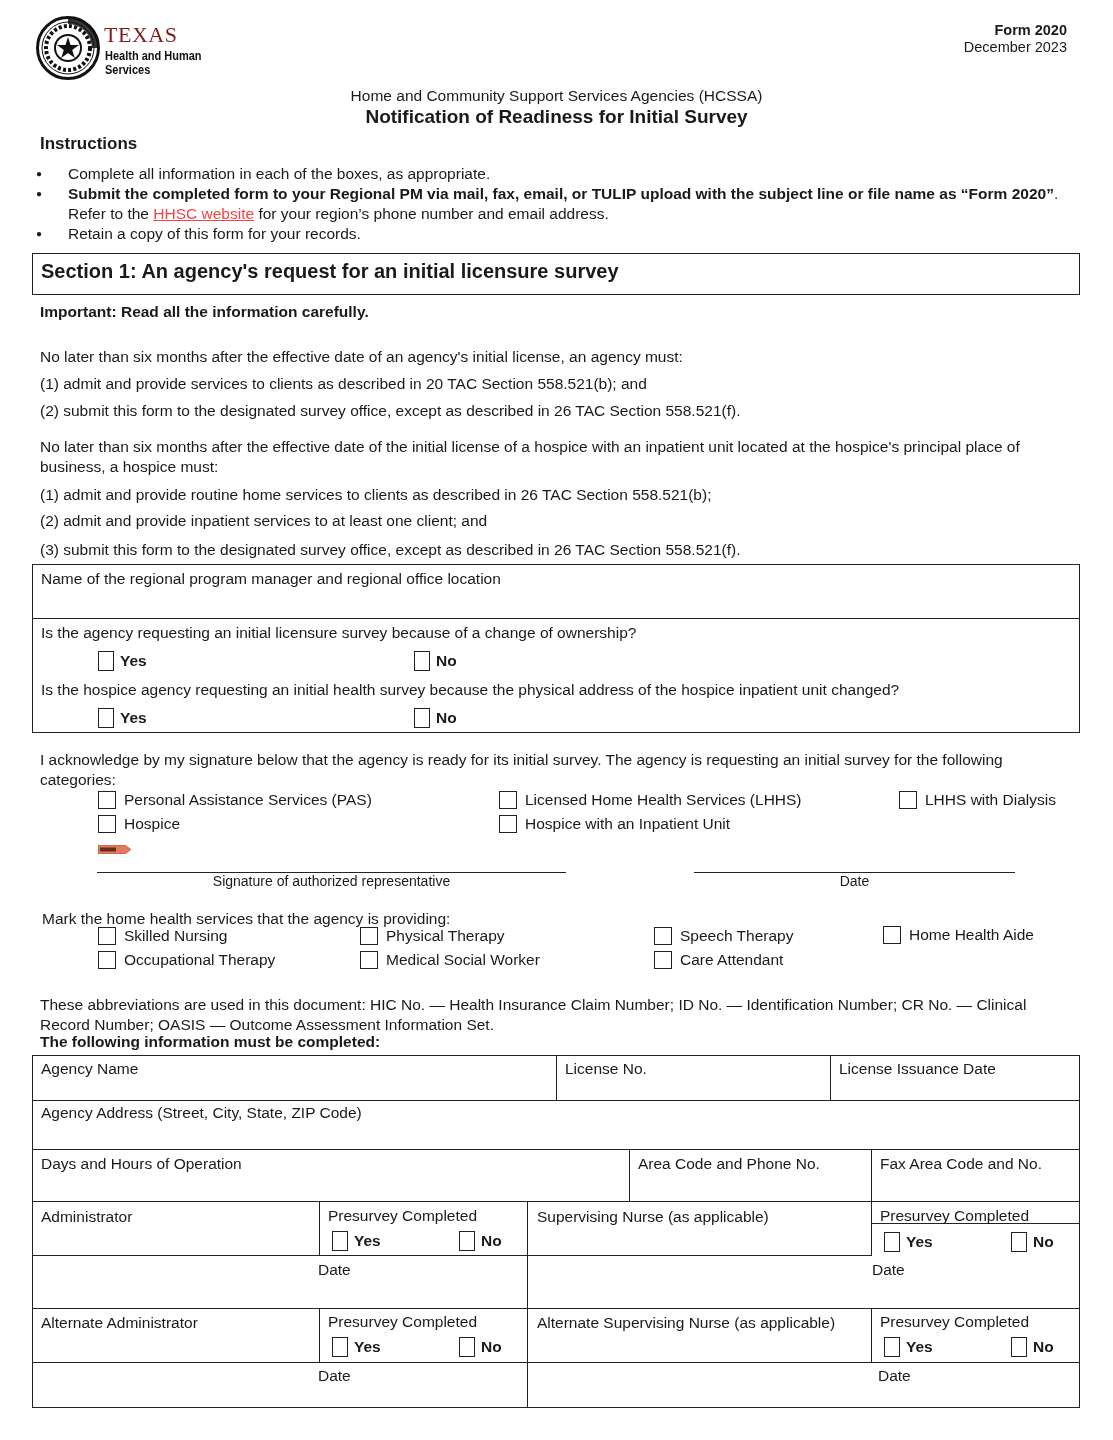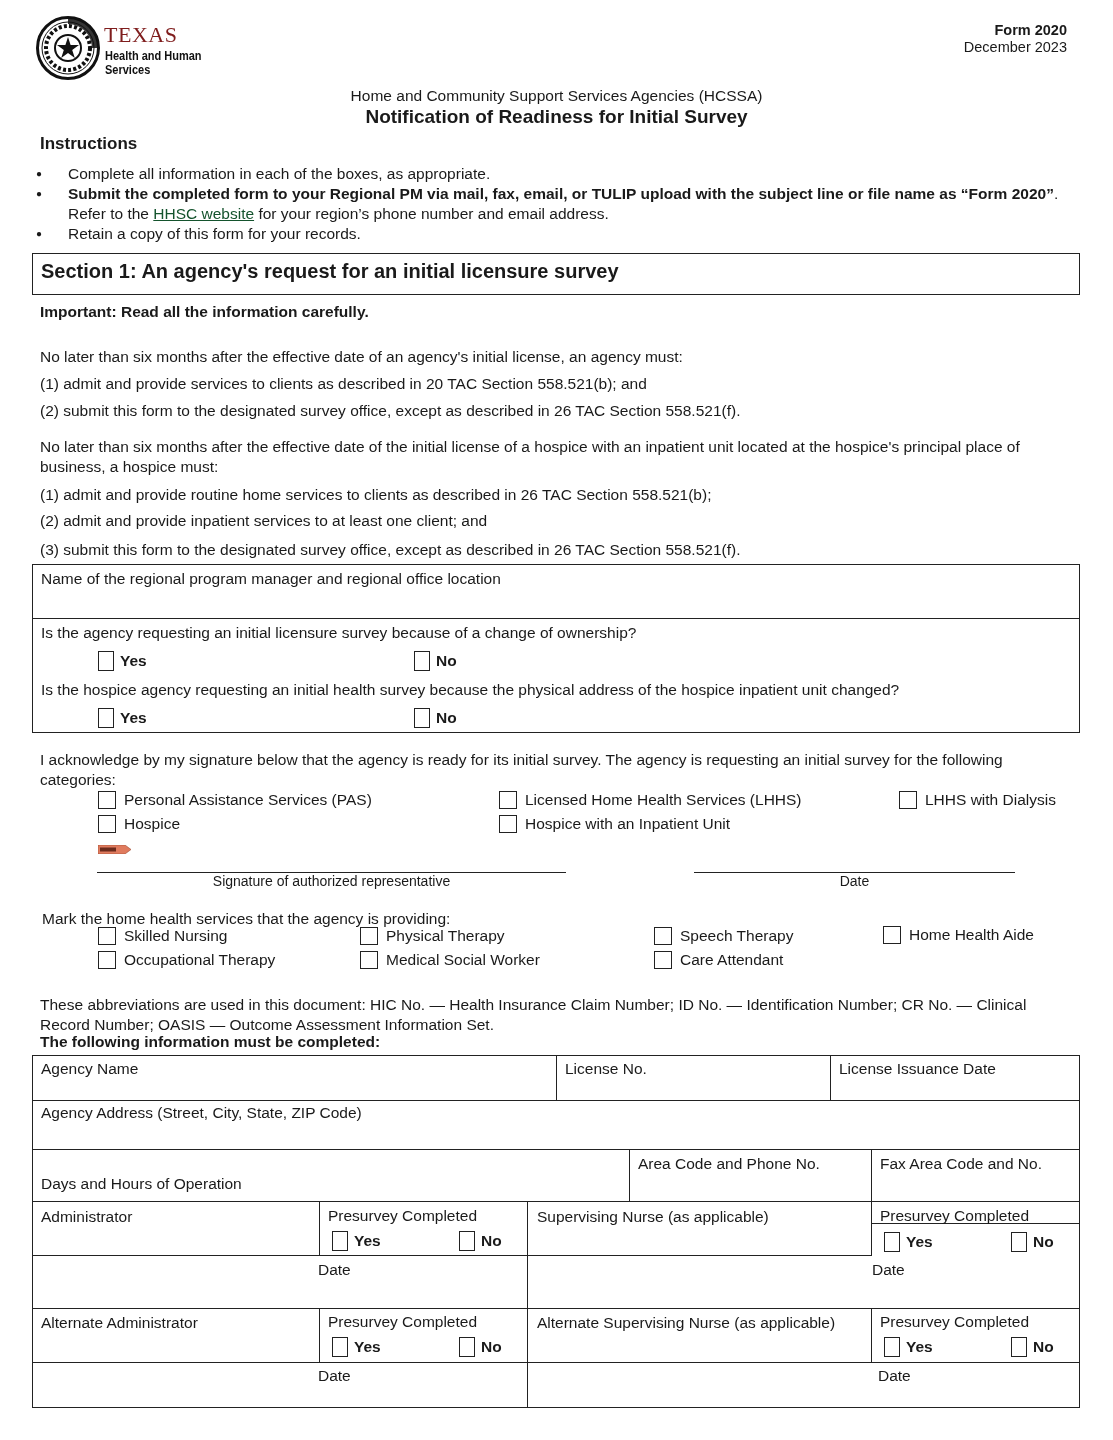--- a/index.html
+++ b/index.html
@@ -16,21 +16,21 @@
   .logo-text-2 { position: absolute; left: 69px; top: 33px; font-size: 12.5px; font-weight: bold; color: #111; line-height: 14px; transform: scaleX(0.88); transform-origin: left; white-space: nowrap; }
   .form-no { right: 46px; top: 22px; text-align: right; font-size: 14.5px; line-height: 17px; }
   .form-no .b { font-weight: bold; }
   .subtitle { left: 0; width: 1113px; top: 87px; text-align: center; font-size: 15.5px; }
   .title { left: 0; width: 1113px; top: 106px; text-align: center; font-size: 19px; font-weight: bold; }
   .instructions-heading { left: 40px; top: 134px; font-size: 17px; font-weight: bold; }
   .bullets { left: 36px; top: 164px; width: 1045px; font-size: 15.5px; line-height: 20px; }
   .bullet { position: relative; padding-left: 32px; }
   .bullet::before { content: "\25CF"; position: absolute; left: 0; top: 0; font-size: 10px; }
   .bullet b { font-weight: bold; }
-  a.link { color: #14532d; text-decoration: underline; }
+  a.link { color: #ef4444; text-decoration: underline; }
   .section-box { left: 32px; top: 253px; width: 1048px; height: 42px; border: 1.5px solid #222; padding: 6px 8px; font-size: 20px; font-weight: bold; }
   .important { left: 40px; top: 303px; font-weight: bold; font-size: 15.5px; }
   .para { left: 40px; font-size: 15.5px; width: 1030px; line-height: 20px; margin-top: 8px; }
   
   .box { border: 1.5px solid #222; }
   .t1 { left: 32px; top: 564px; width: 1048px; height: 169px; }
   .t1-row1 { position: absolute; left: 0; top: 0; width: 100%; height: 54px; border-bottom: 1.5px solid #222; }
   .cell-label { position: absolute; font-size: 15.5px; }
   .cb { display: inline-block; width: 18px; height: 18px; border: 1.3px solid #222; background: #fff; vertical-align: middle; cursor: pointer; }
   .cb-narrow { width: 16px; height: 20px; }
@@ -205,21 +205,21 @@
   <div class="grid-line-v" style="left:287px;top:146px;height:54px;"></div>
   <div class="grid-line-v" style="left:495px;top:146px;height:207px;"></div>
   <div class="grid-line-v" style="left:839px;top:146px;height:54px;"></div>
   <div class="grid-line-v" style="left:287px;top:253px;height:54px;"></div>
   <div class="grid-line-v" style="left:839px;top:253px;height:54px;"></div>
 
   <div class="cell-label" style="left:9px;top:5px;">Agency Name</div>
   <div class="cell-label" style="left:533px;top:5px;">License No.</div>
   <div class="cell-label" style="left:807px;top:5px;">License Issuance Date</div>
   <div class="cell-label" style="left:9px;top:49px;">Agency Address (Street, City, State, ZIP Code)</div>
-  <div class="cell-label" style="left:9px;top:100px;margin-top:20px;">Days and Hours of Operation</div>
+  <div class="cell-label" style="left:9px;top:100px;">Days and Hours of Operation</div>
   <div class="cell-label" style="left:606px;top:100px;">Area Code and Phone No.</div>
   <div class="cell-label" style="left:848px;top:100px;">Fax Area Code and No.</div>
 
   <div class="cell-label" style="left:9px;top:153px;">Administrator</div>
   <div class="cell-label" style="left:296px;top:152px;">Presurvey Completed</div>
   <label class="opt bold" style="left:300px;top:176px;">
       <span class="cb cb-narrow"></span>
       <span>Yes</span>
     </label>
   <label class="opt bold" style="left:427px;top:176px;">

